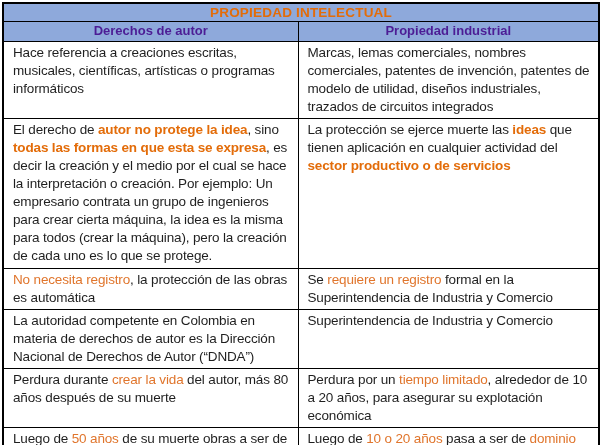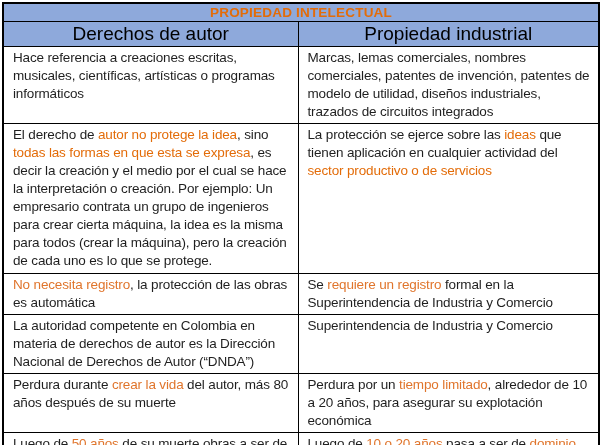--- a/index.html
+++ b/index.html
@@ -37,23 +37,23 @@
     color: #E36C09;
     font-weight: bold;
     font-size: 13.5px;
     text-align: center;
     height: 18px;
     padding: 1px 0;
     letter-spacing: 0.2px;
   }
   tr.header-row th {
     background: #8EA9DB;
-    color: #000000;
-    font-weight: normal;
-    font-size: 19px;
+    color: #4c1d95;
+    font-weight: bold;
+    font-size: 13px;
     text-align: center;
     height: 20px;
     padding: 1px 0;
   }
   td.cell {
     background: #ffffff;
     color: #1f1f1f;
     font-size: 13.5px;
     line-height: 18px;
     padding: 2px 8px 2px 9px;
@@ -61,21 +61,21 @@
   }
   tr.r1 { height: 73px; padding-left: 16px; }
   tr.r2 { height: 150px; }
   tr.r3 { height: 40px; }
   tr.r4 { height: 51px; margin-left: 18px; }
   tr.r5 { height: 52px; }
   tr.r6 { height: 38px; }
 
   .seg-normal      { color: #1f1f1f; }
   .seg-orange      { color: #E0752C; }
-  .seg-orange-bold { color: #E36C09; font-weight: normal; }
+  .seg-orange-bold { color: #E36C09; font-weight: bold; }
 </style>
 </head>
 <body>
 
 <div class="page">
   <table class="ip-table">
     <colgroup>
       <col class="col-left">
       <col class="col-right">
     </colgroup>
@@ -88,21 +88,21 @@
         <th>Propiedad industrial</th>
       </tr>
     </thead>
     <tbody>
       <tr class="r1">
         <td class="cell"><span class="seg-normal">Hace referencia a creaciones escritas, musicales, científicas, artísticas o programas informáticos</span></td>
         <td class="cell"><span class="seg-normal">Marcas, lemas comerciales, nombres comerciales, patentes de invención, patentes de modelo de utilidad, diseños industriales, trazados de circuitos integrados</span></td>
       </tr>
       <tr class="r2">
         <td class="cell"><span class="seg-normal">El derecho de </span><span class="seg-orange-bold">autor no protege la idea</span><span class="seg-normal">, sino </span><span class="seg-orange-bold">todas las formas en que esta se expresa</span><span class="seg-normal">, es decir la creación y el medio por el cual se hace la interpretación o creación. Por ejemplo: Un empresario contrata un grupo de ingenieros para crear cierta máquina, la idea es la misma para todos (crear la máquina), pero la creación de cada uno es lo que se protege.</span></td>
-        <td class="cell"><span class="seg-normal">La protección se ejerce sobre las </span><span class="seg-orange-bold">ideas</span><span class="seg-normal"> que tienen aplicación en cualquier actividad del </span><span class="seg-orange-bold">sector productivo o de servicios</span></td>
+        <td class="cell"><span class="seg-normal">La protección se ejerce muerte las </span><span class="seg-orange-bold">ideas</span><span class="seg-normal"> que tienen aplicación en cualquier actividad del </span><span class="seg-orange-bold">sector productivo o de servicios</span></td>
       </tr>
       <tr class="r3">
         <td class="cell"><span class="seg-orange">No necesita registro</span><span class="seg-normal">, la protección de las obras es automática</span></td>
         <td class="cell"><span class="seg-normal">Se </span><span class="seg-orange">requiere un registro</span><span class="seg-normal"> formal en la Superintendencia de Industria y Comercio</span></td>
       </tr>
       <tr class="r4">
         <td class="cell"><span class="seg-normal">La autoridad competente en Colombia en materia de derechos de autor es la Dirección Nacional de Derechos de Autor (“DNDA”)</span></td>
         <td class="cell"><span class="seg-normal">Superintendencia de Industria y Comercio</span></td>
       </tr>
       <tr class="r5">

